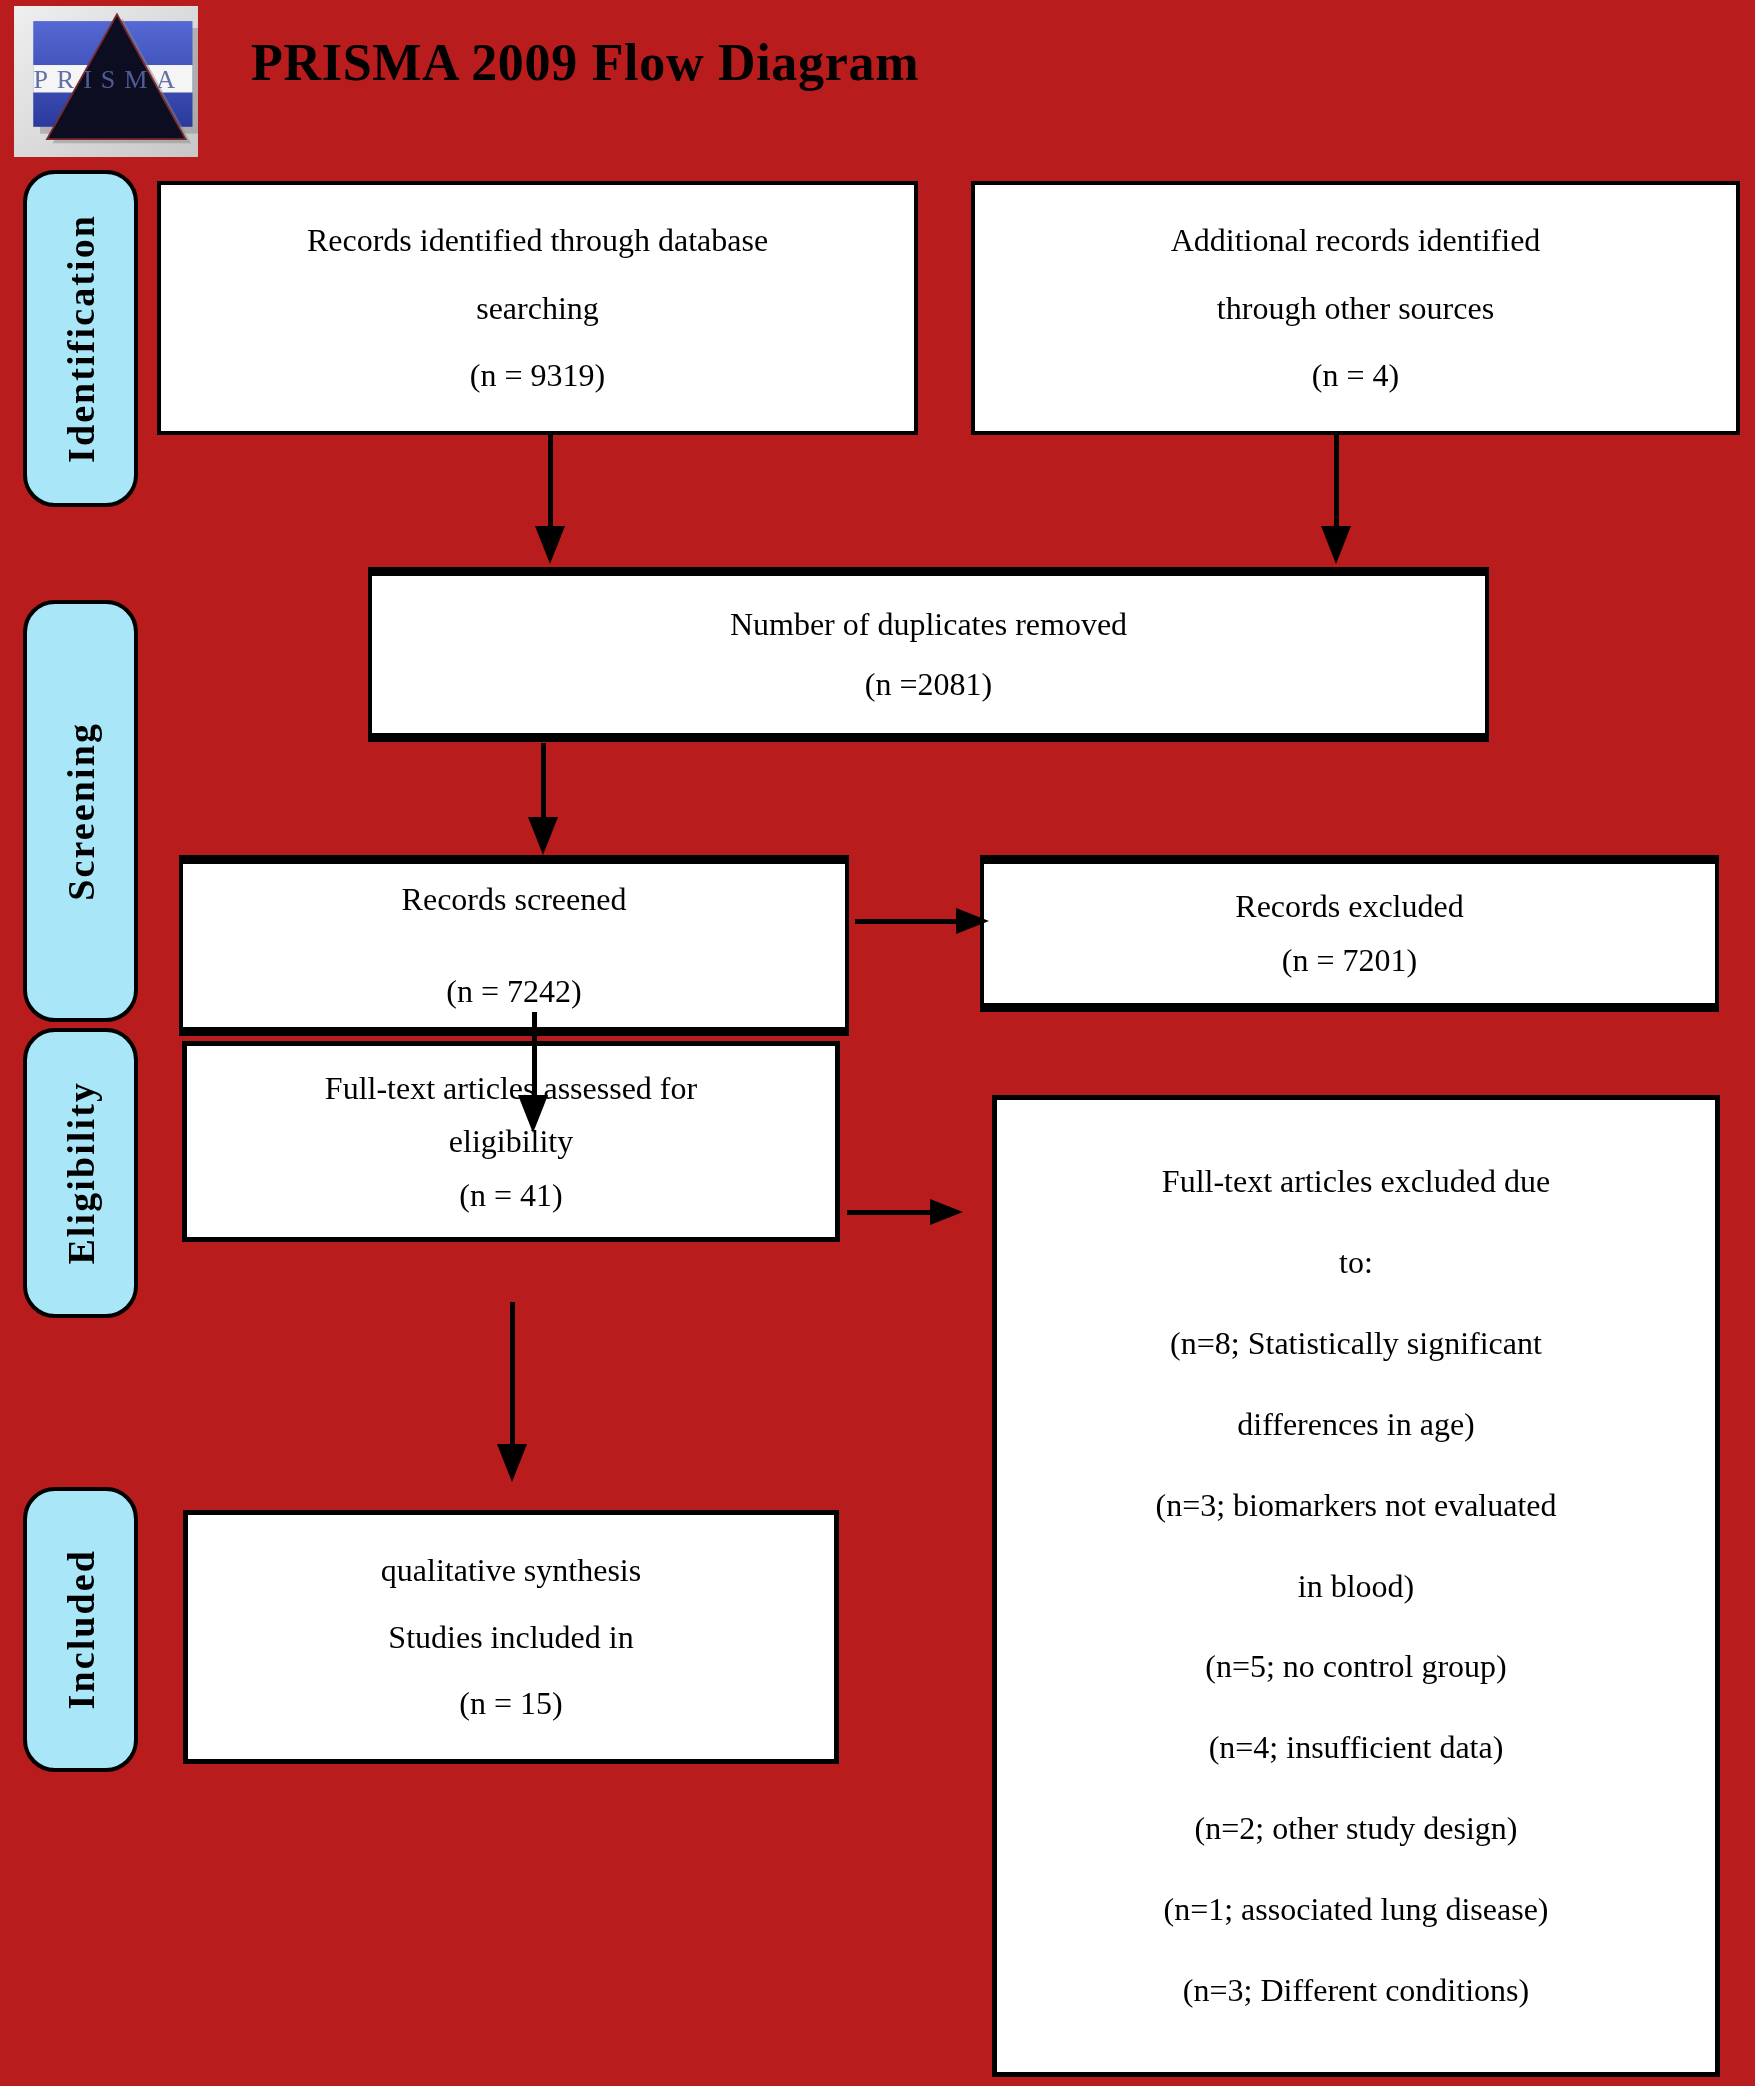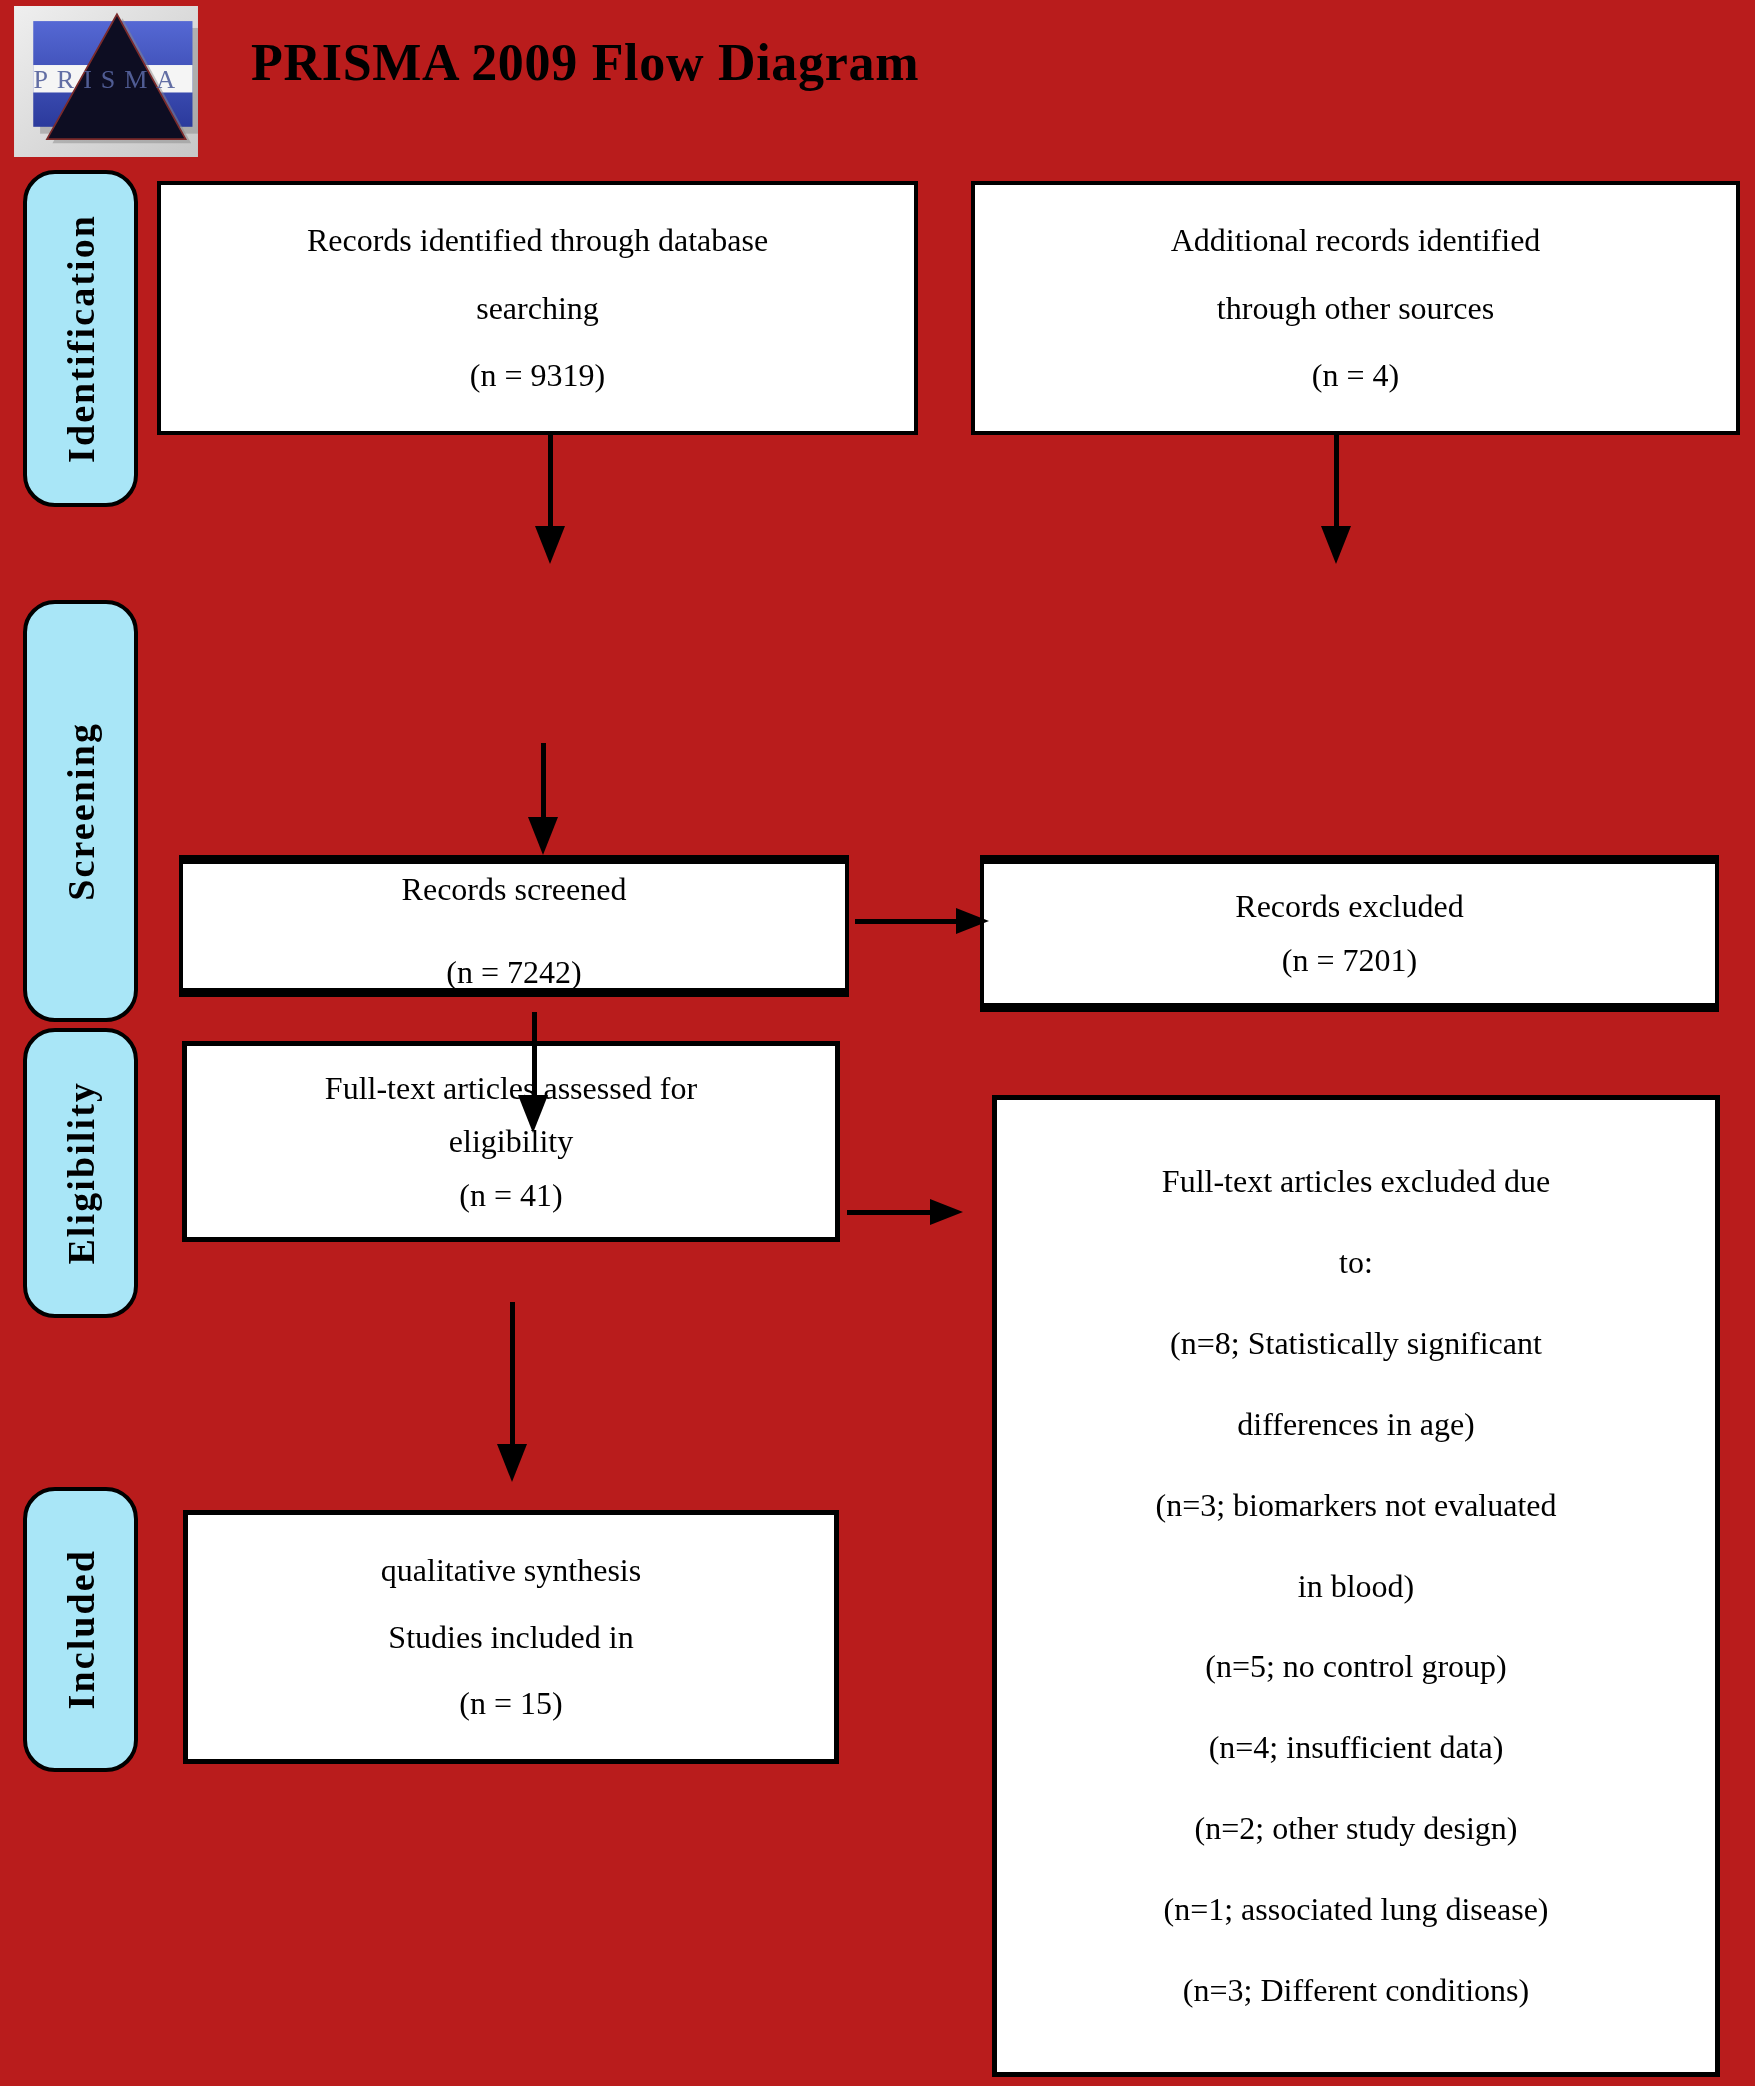--- a/index.html
+++ b/index.html
@@ -21,21 +21,21 @@
   #stage-eligibility    { top:1028px; height:290px; }
   #stage-included       { top:1487px; height:285px; }
 
   .fbox { position:absolute; background:#ffffff; border:4.8px solid var(--ink); box-sizing:border-box;
           display:flex; flex-direction:column; justify-content:space-evenly; align-items:center;
           text-align:center; font-size:32px; line-height:1.15; padding:6.9px 12.4px; z-index:1; }
   .fbox div { width:100%; }
   #box-records-identified { left:157px;  top:181px;  width:761px; height:254px; }
   #box-additional-records { left:971px; top:181px;  width:769px; height:254px; }
   #box-duplicates         { left:368px;  top:567px;  width:1121px; height:175px; border-width:9px 4.8px; }
-  #box-screened           { left:179px;  top:855px; width:670px;  height:142px; border-width:9px 4.8px;gap:46px; }
+  #box-screened           { left:179px;  top:855px; width:670px;  height:181px; border-width:9px 4.8px;gap:46px; }
   #box-excluded           { left:980px; top:855px; width:739px; height:157px; border-width:9px 4.8px; }
   #box-fulltext           { left:182px;  top:1041px; width:658px;  height:201px; border-width:5.5px; }
   #box-studies            { left:183px;  top:1510px; width:656px;  height:254px; border-width:5.5px; }
   #box-fulltext-excluded  { left:992px; top:1095px; width:728px; height:982px; border-width:5.5px; padding:19px 9.6px; }
 
   .vline { position:absolute; width:4.8px; background:var(--ink); z-index:3; }
   .vhead { position:absolute; width:0; height:0; border-left:15px solid transparent;
            border-right:15px solid transparent; border-top:38px solid var(--ink); z-index:3; }
   .hline { position:absolute; height:4.8px; background:var(--ink); z-index:3; }
   .hhead { position:absolute; width:0; height:0; border-top:13.8px solid transparent;
@@ -86,20 +86,24 @@
     <div>searching</div>
     <div>(n = 9319)</div>
   </div>
 
   <div class="fbox" id="box-additional-records">
     <div>Additional records identified</div>
     <div>through other sources</div>
     <div>(n = 4)</div>
   </div>
 
+  <div class="fbox" id="box-duplicates">
+    <div>Number of duplicates removed</div>
+    <div>(n =2081)</div>
+  </div>
 
   <div class="fbox" id="box-screened">
     <div>Records screened</div>
     <div>(n = 7242)</div>
   </div>
 
   <div class="fbox" id="box-excluded">
     <div>Records excluded</div>
     <div>(n = 7201)</div>
   </div>

